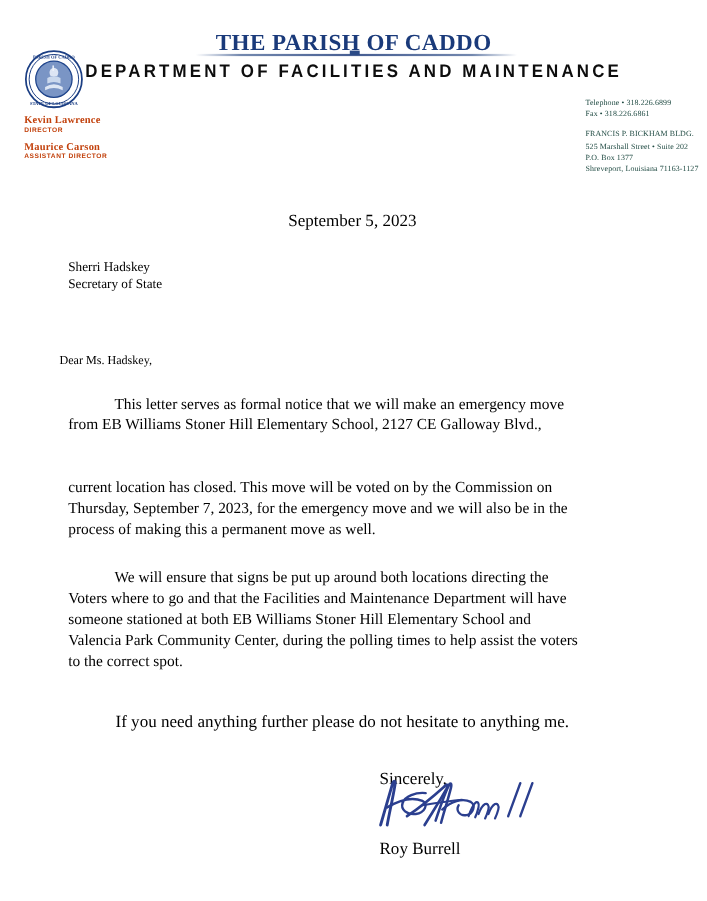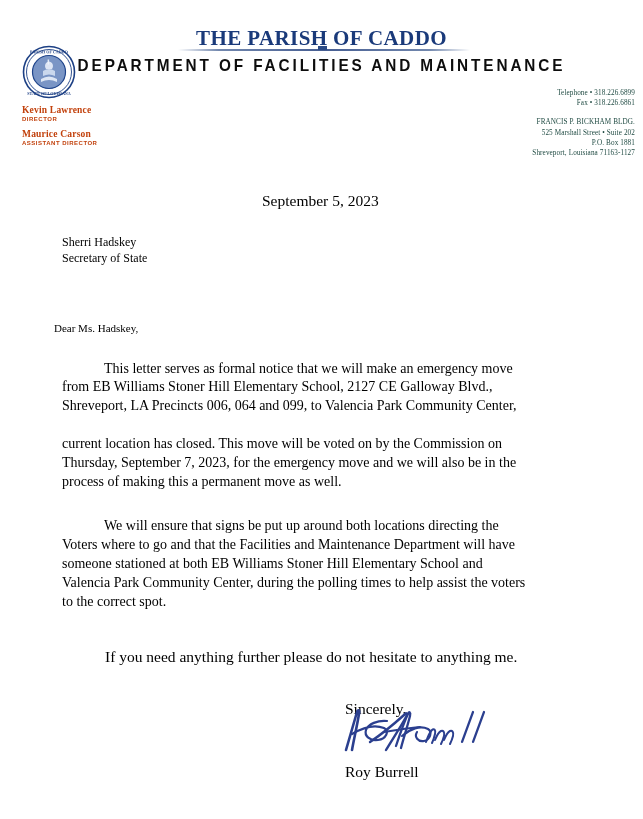--- a/index.html
+++ b/index.html
@@ -102,21 +102,20 @@
     font-weight: bold;
     font-size: 6px;
     letter-spacing: 0.5px;
     margin-bottom: 7px;
   }
 
   .contact {
     position: absolute;
     right: 8px;
     top: 88px;
-    text-align: right;
     color: #1f4a42;
     font-family: "Liberation Serif", "DejaVu Serif", serif;
     font-size: 7.2px;
     line-height: 1.42;
     letter-spacing: 0.1px;
   }
   .contact .addr-block { margin-top: 9px; }
 
   
   .letter-body {
@@ -211,41 +210,41 @@
       <div class="official-name">Maurice Carson</div>
       <div class="official-role">ASSISTANT DIRECTOR</div>
     </div>
 
     <div class="contact">
       <div>Telephone • 318.226.6899</div>
       <div>Fax • 318.226.6861</div>
       <div class="addr-block">
         <div>FRANCIS P. BICKHAM BLDG.</div>
         <div>525 Marshall Street • Suite 202</div>
-        <div>P.O. Box 1881</div>
+        <div>P.O. Box 1377</div>
         <div>Shreveport, Louisiana 71163-1127</div>
       </div>
     </div>
   </div>
 
   <div class="letter-body">
 
     <div class="date-line">September 5, 2023</div>
 
     <div class="recipient">
       <div>Sherri Hadskey</div>
       <div>Secretary of State</div>
     </div>
 
     <div class="salutation">Dear Ms. Hadskey,</div>
 
     <div class="para">
       <span class="indent"></span><span>This letter serves as formal notice that we will make an emergency move</span><br>
       <span>from EB Williams Stoner Hill Elementary School, 2127 CE Galloway Blvd.,</span><br>
-      <span>Shreveport, LA Precincts 006, 064 and 099, to Valencia Park Community Center,</span><br>
+      <br>
       <br>
       <span>current location has closed.  This move will be voted on by the Commission on</span><br>
       <span>Thursday, September 7, 2023, for the emergency move and we will also be in the</span><br>
       <span>process of making this a permanent move as well.</span>
     </div>
 
     <div class="para">
       <span class="indent"></span><span>We will ensure that signs be put up around both locations directing the</span><br>
       <span>Voters where to go and that the Facilities and Maintenance Department will have</span><br>
       <span>someone stationed at both EB Williams Stoner Hill Elementary School and</span><br>

